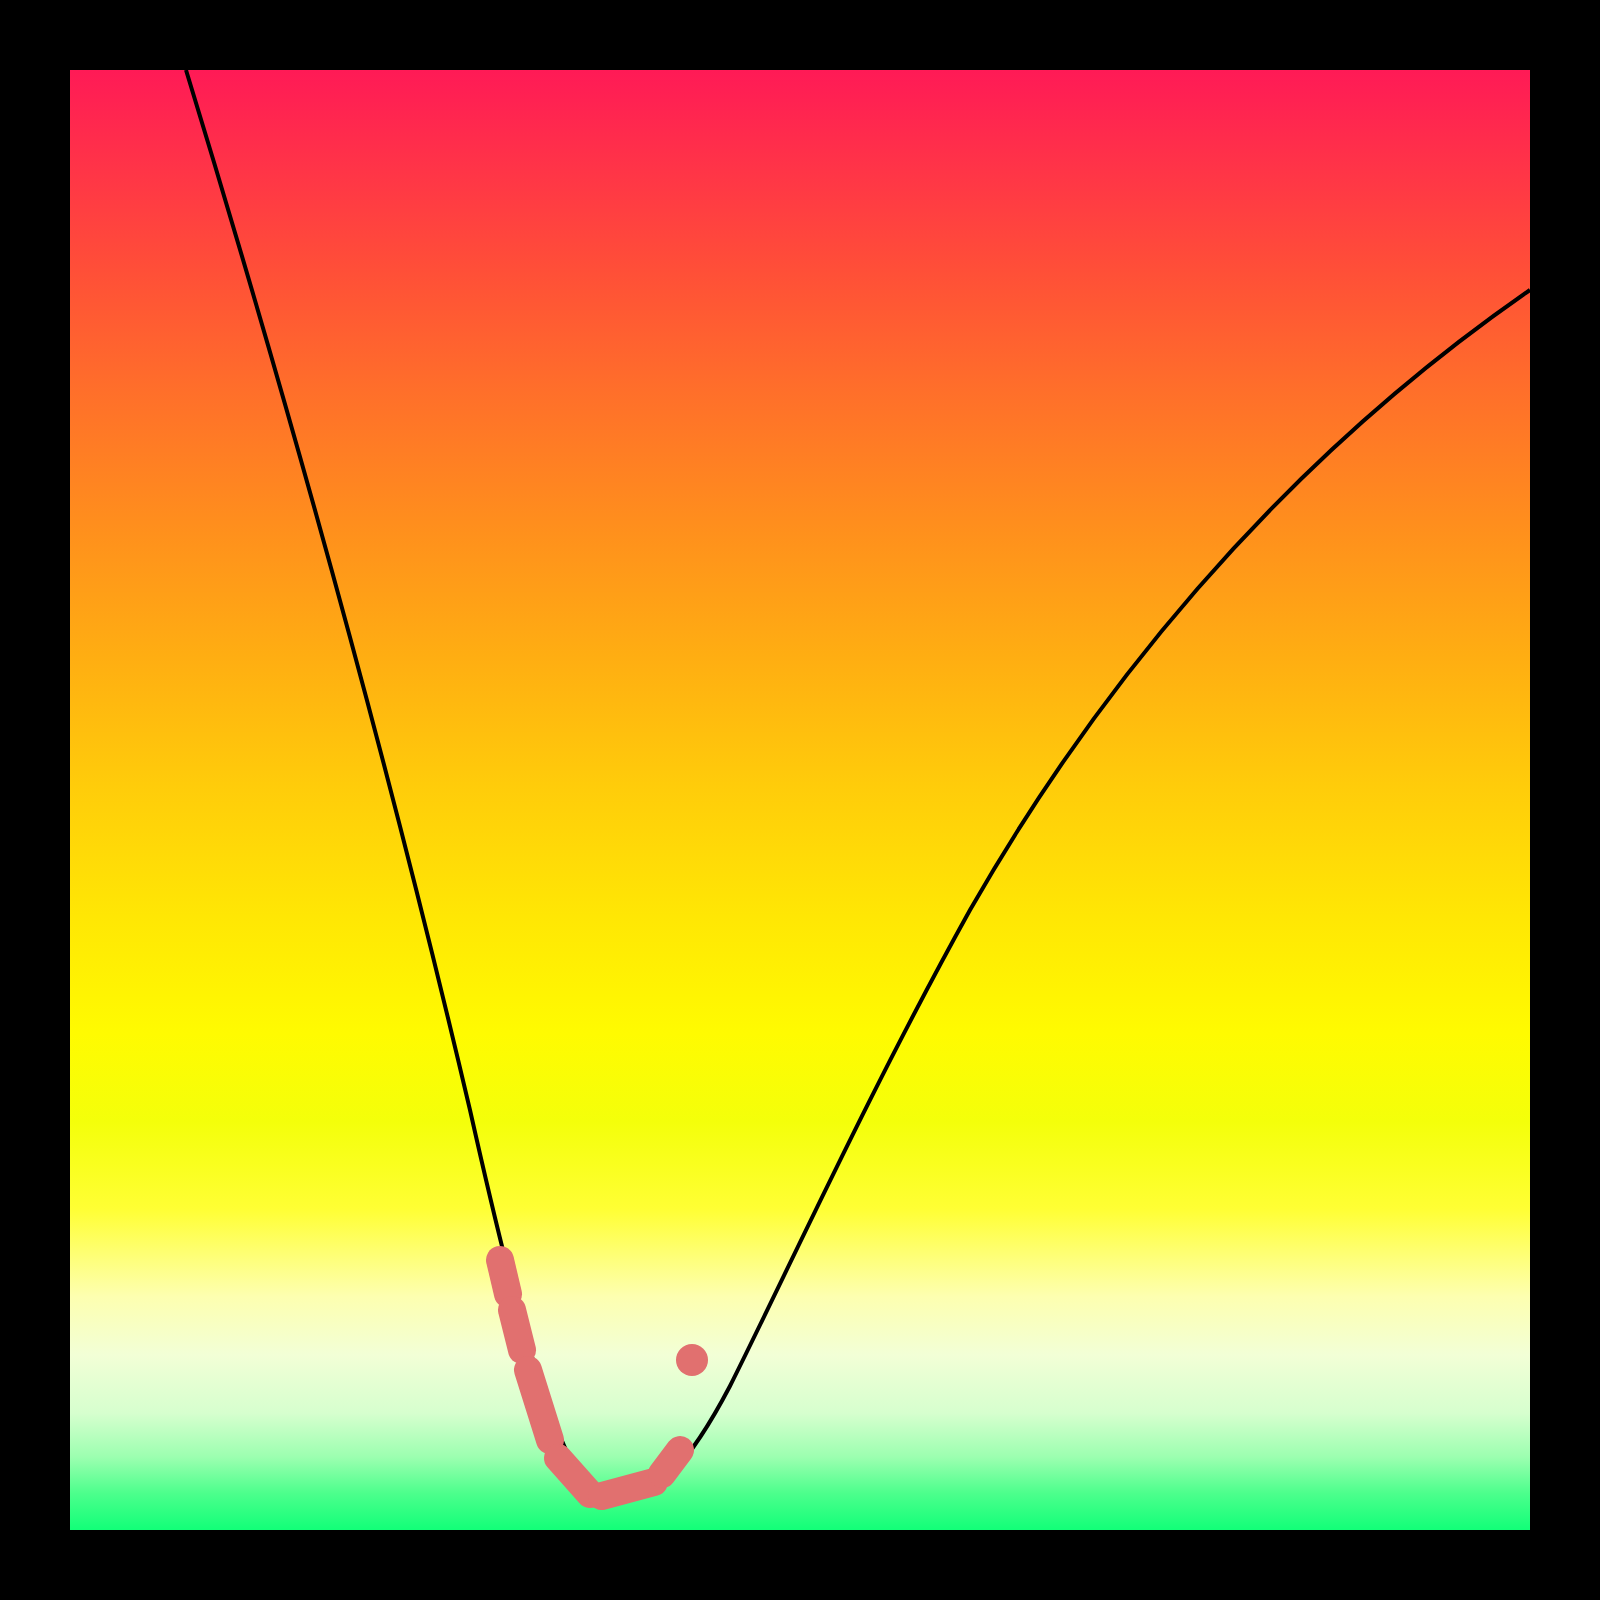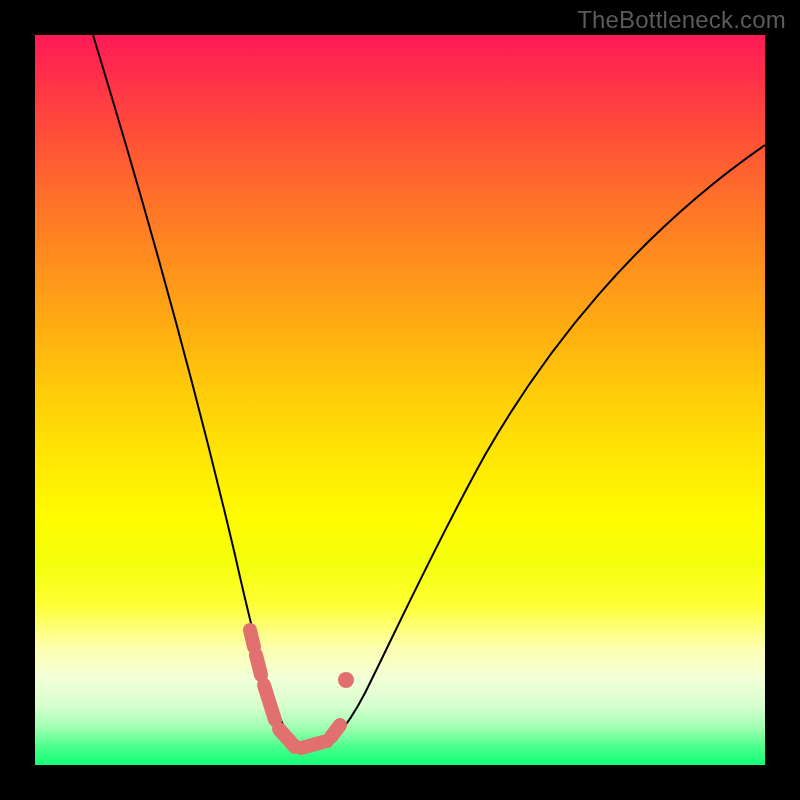--- a/index.html
+++ b/index.html
@@ -78,21 +78,20 @@
     stroke: #e1706f;
     stroke-width: 14;
     stroke-linecap: round;
     fill: none;
   }
 </style>
 </head>
 <body>
 
 <div class="frame">
-  <div class="watermark">TheBottleneck.com</div>
 
   <div class="plot">
     <div class="gradient"></div>
 
     <svg class="curves" viewBox="0 0 730 730" preserveAspectRatio="none">
 
       <path class="curve-main" d="M 58 0
            C 110 170, 160 350, 200 520
            C 218 600, 232 655, 248 690
            C 256 706, 264 714, 276 715

